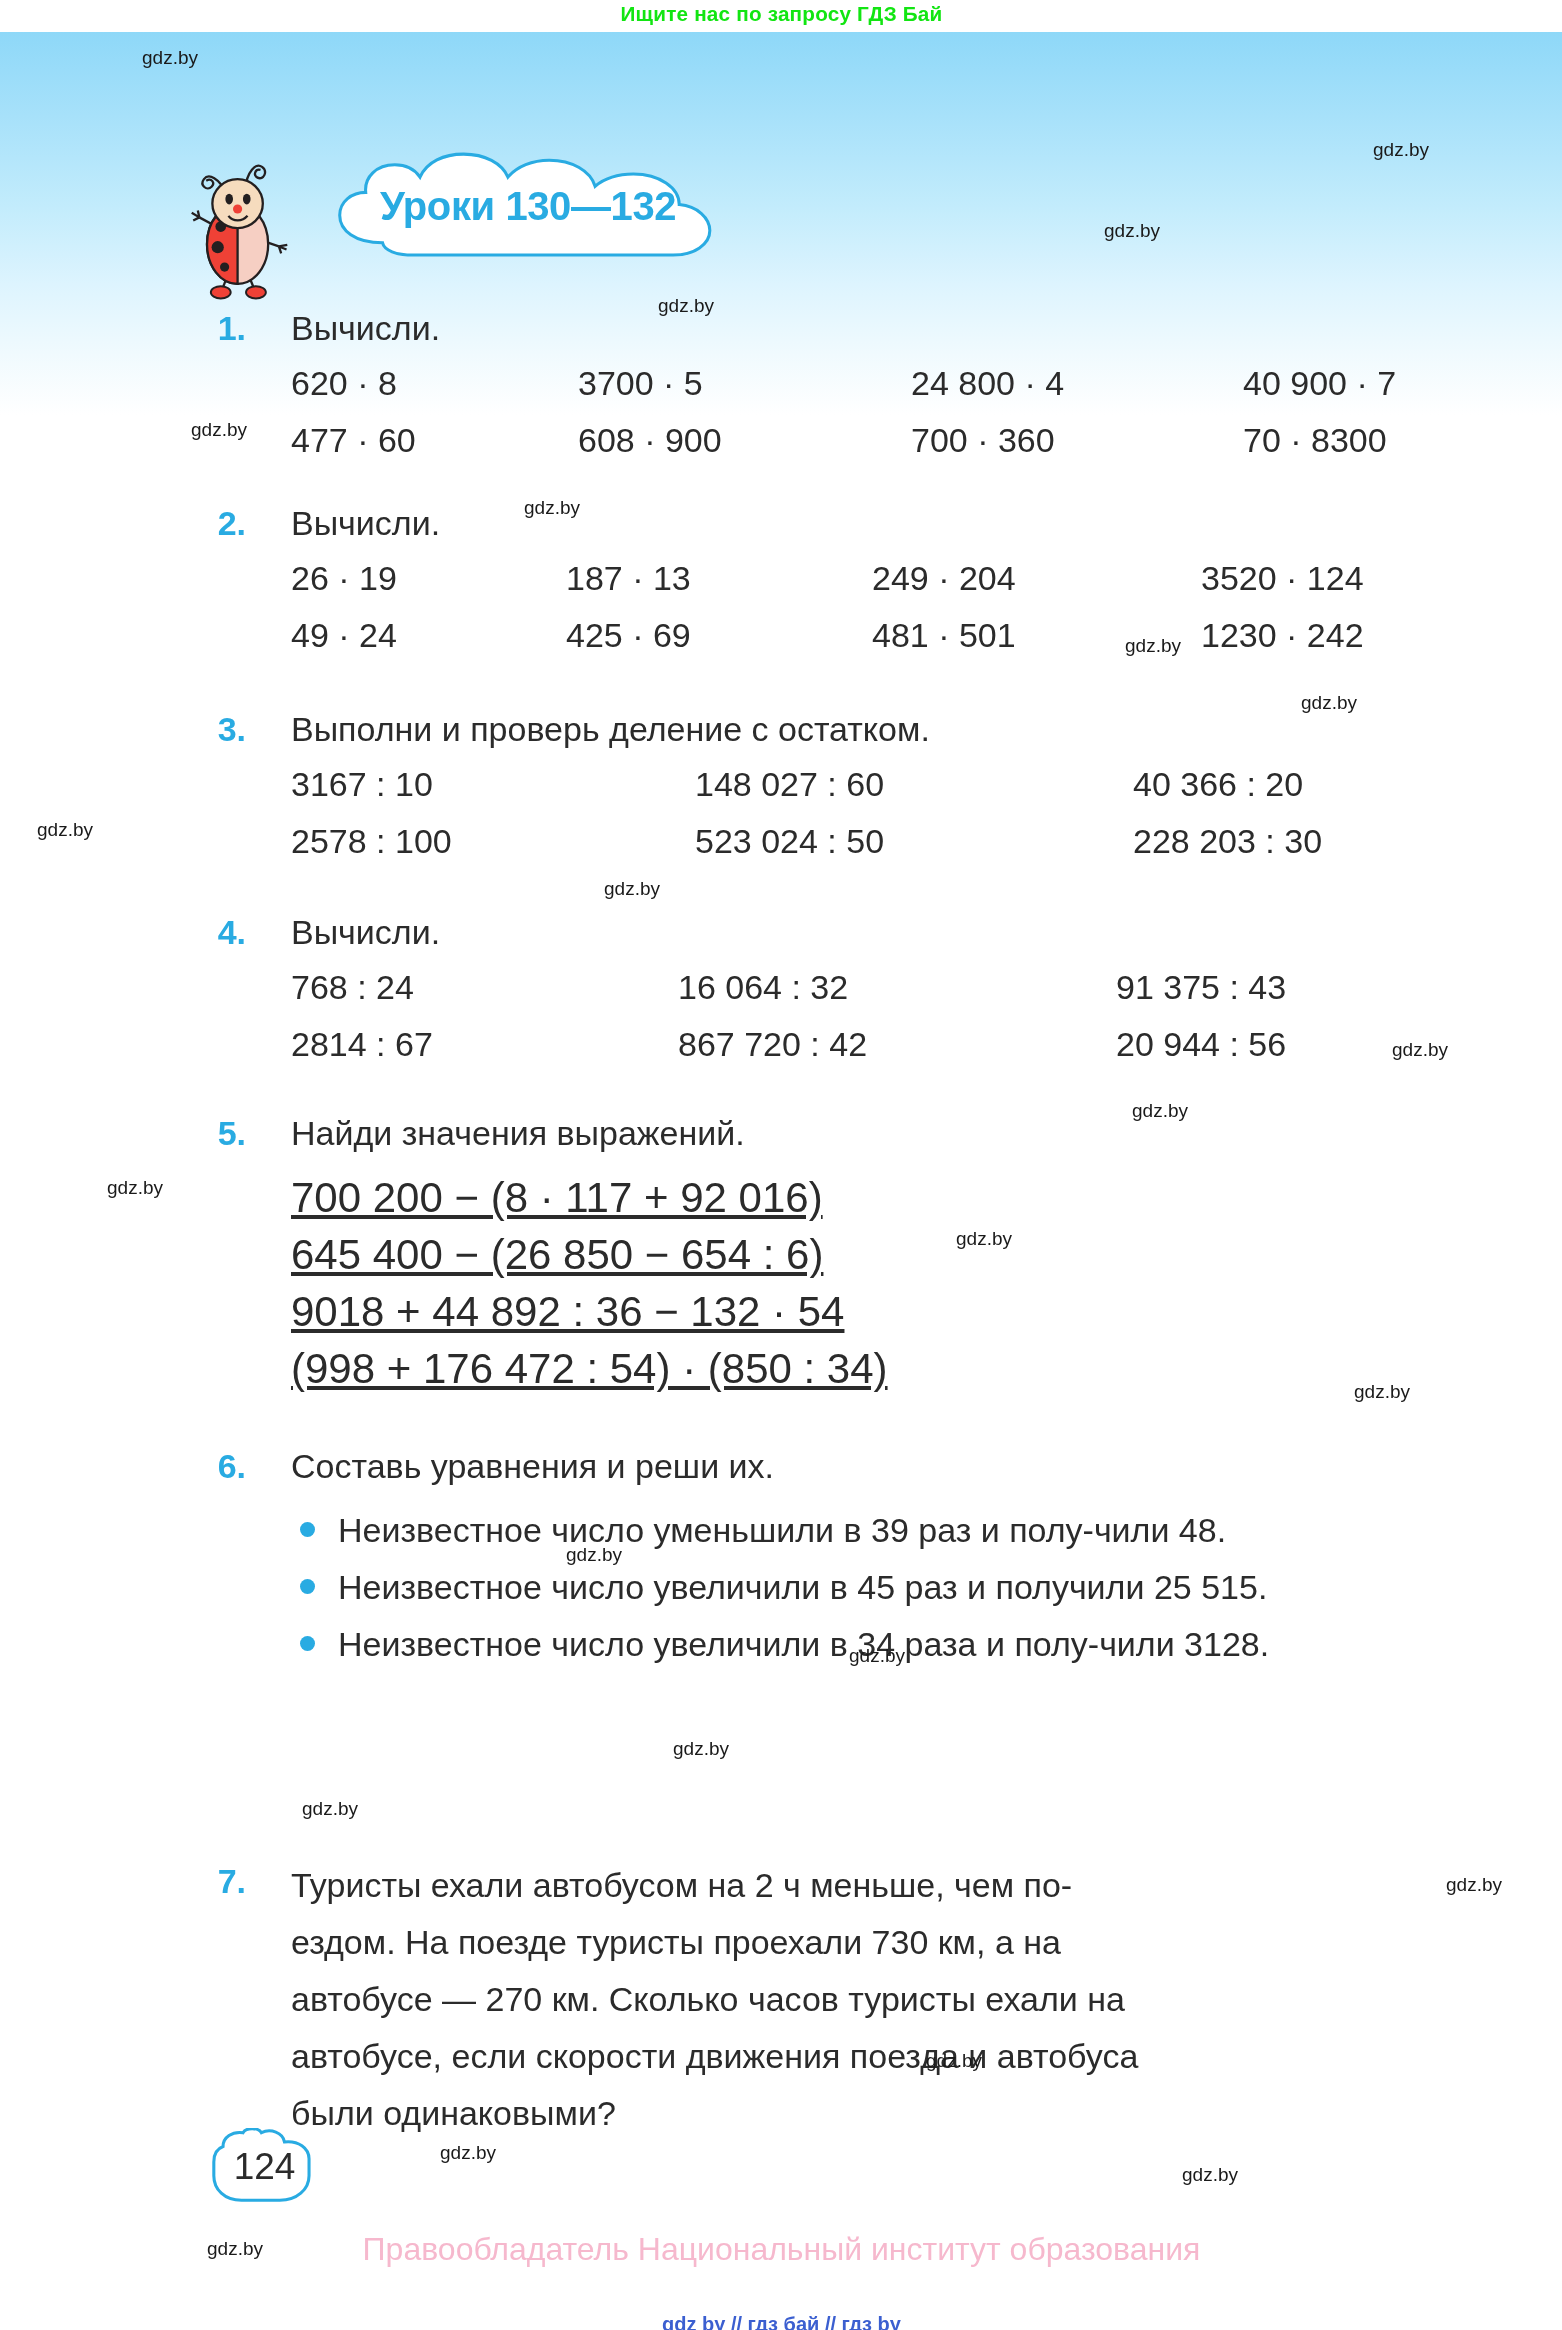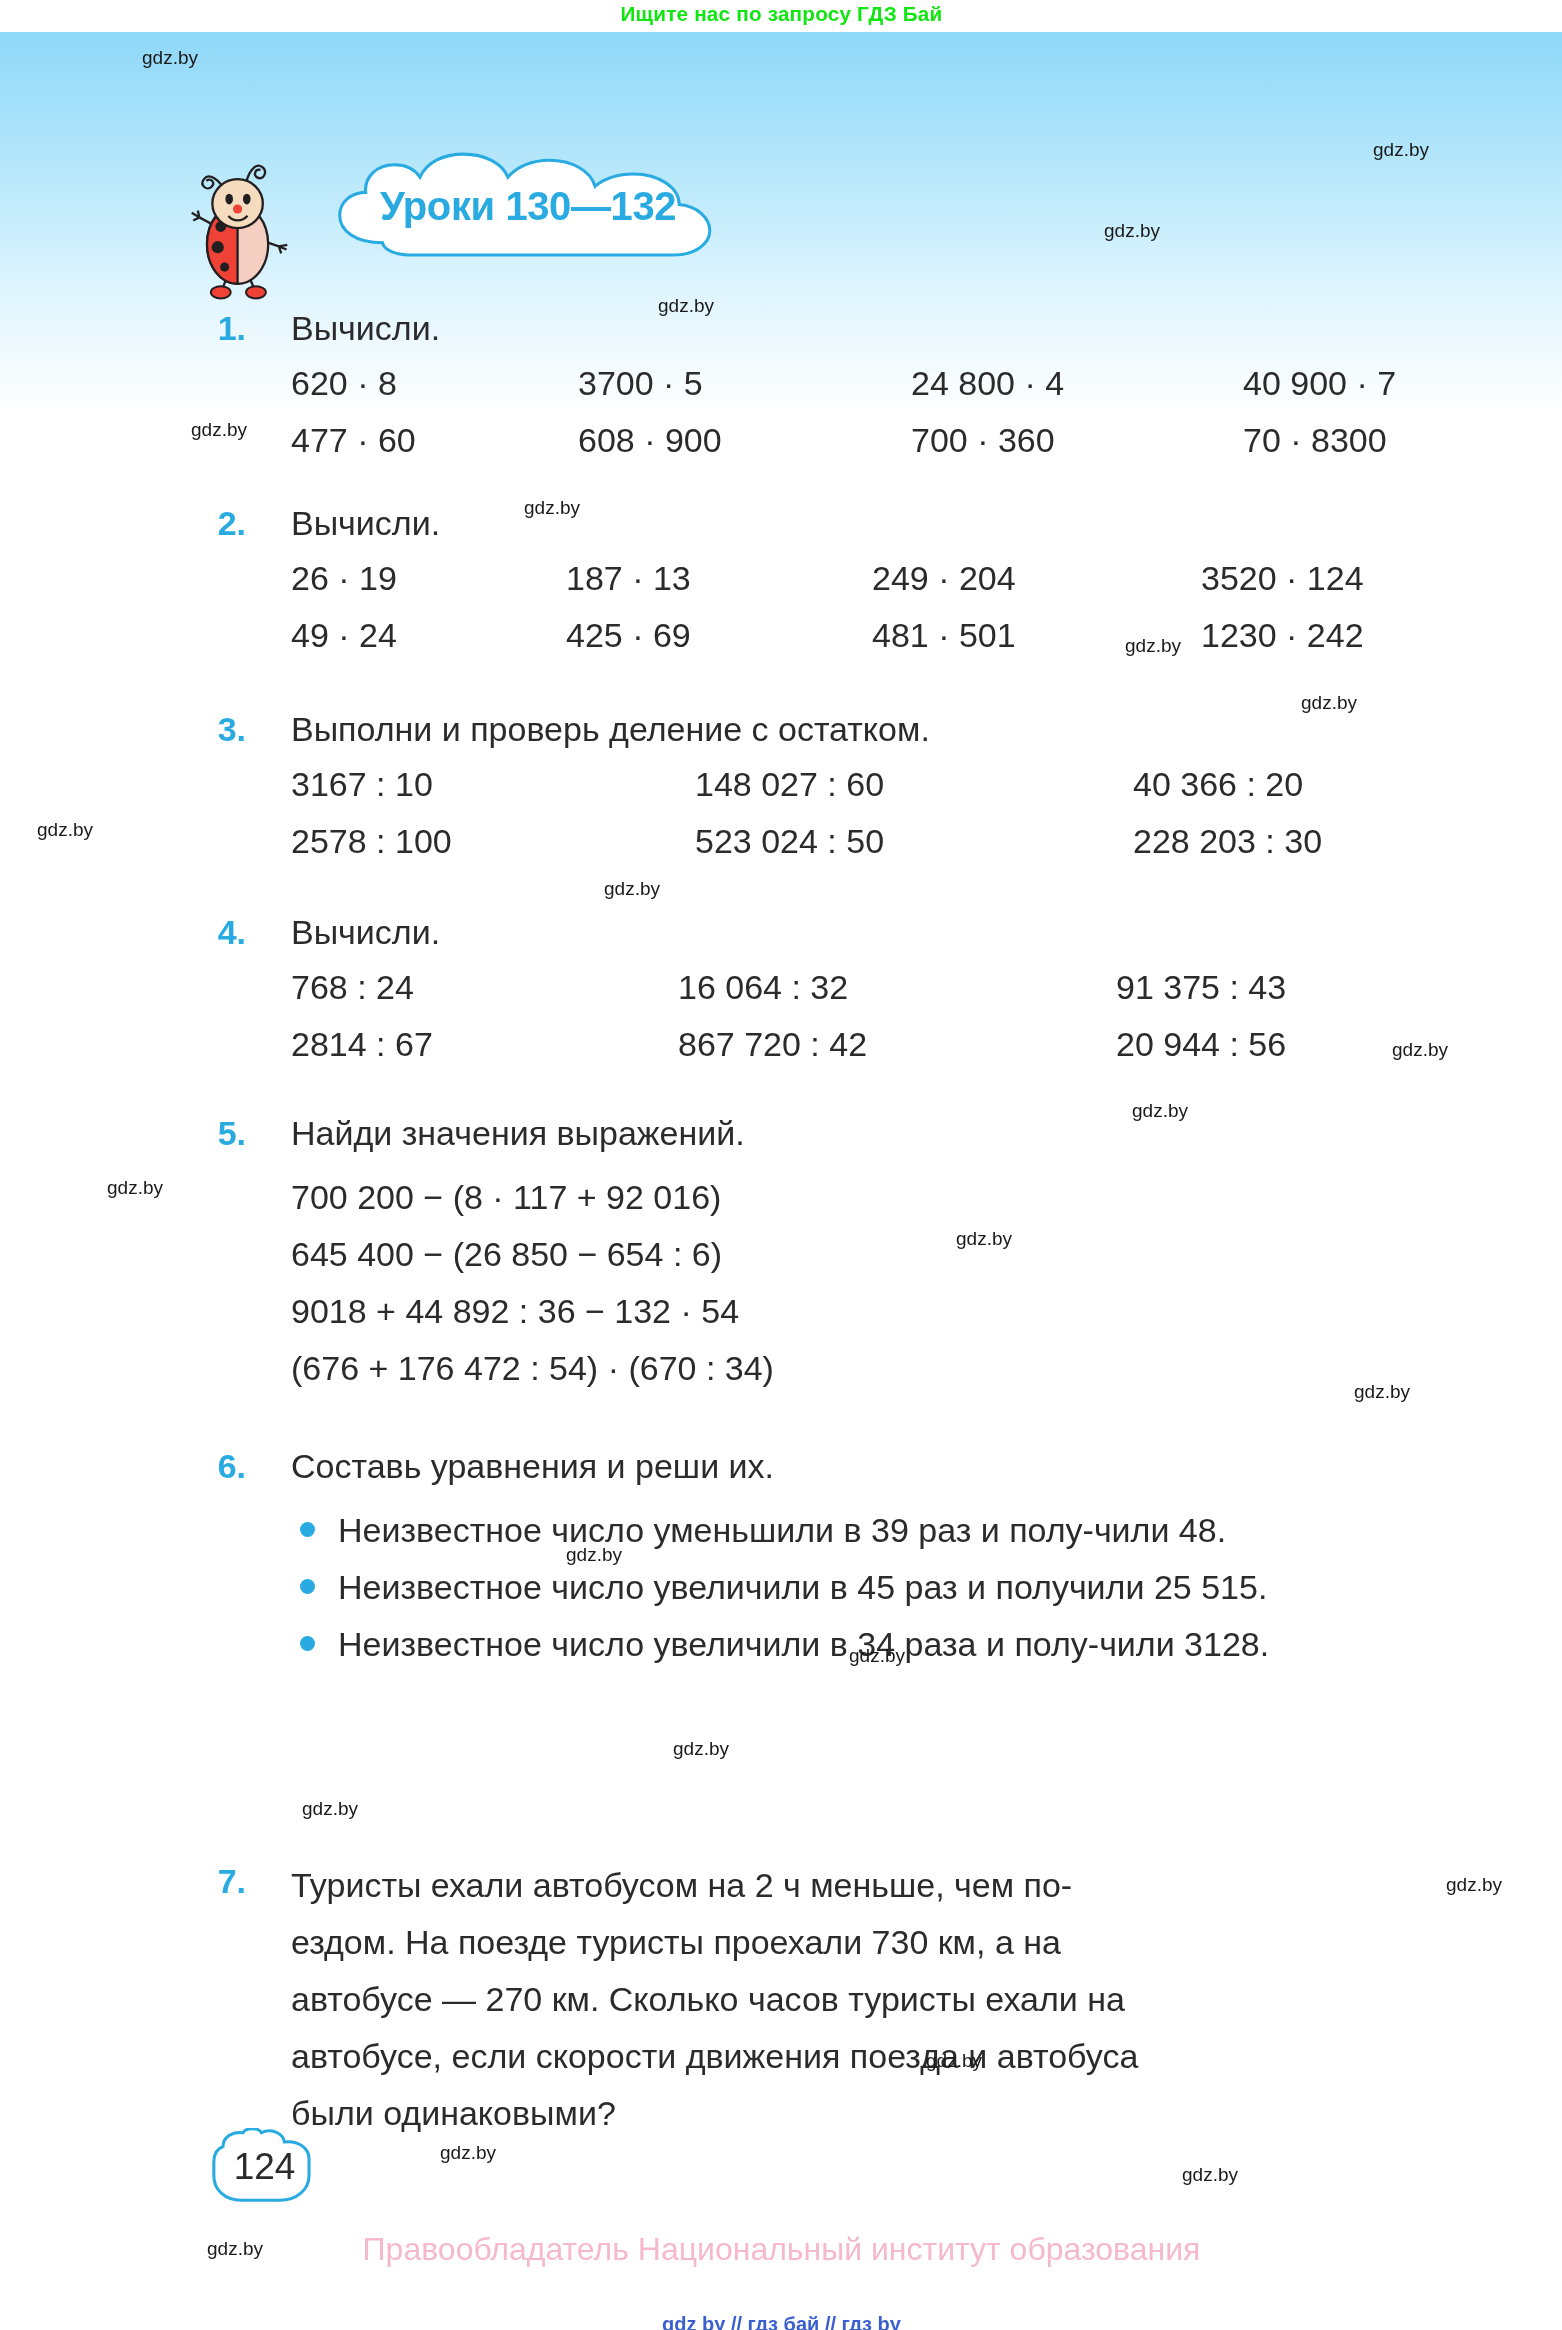--- a/index.html
+++ b/index.html
@@ -68,22 +68,23 @@
     color:#2b2b2b;font-size:34px;white-space:nowrap;
   }
   .ex-body{position:absolute;left:291px;}
 
   .row{position:relative;height:57px;white-space:nowrap;}
   .cell{
     position:absolute;top:0;
     color:#2b2b2b;font-size:34px;white-space:nowrap;
   }
   .line{
-    color:#2b2b2b;font-size:34px;white-space:nowrap;height:57px;
+    color:#2b2b2b;font-size:42px;white-space:nowrap;height:57px;
     line-height:57px;
+    text-decoration:underline;
   }
 
   
   .bullet-item{position:relative;margin-left:0;}
   .bullet-dot{
     position:absolute;left:9.2px;top:20px;
     width:15.3px;height:15.3px;border-radius:50%;
     background:#29abe2;
   }
   .bullet-text{
@@ -268,21 +269,21 @@
       </div>
     </div>
 
     <div class="ex" style="top:1077px">
       <div class="ex-num" style="top:4.6px">5.</div>
       <div class="ex-head" style="top:4.6px">Найди значения выражений.</div>
       <div class="ex-body" style="top:60px">
         <div class="line">700 200 − (8 · 117 + 92 016)</div>
         <div class="line">645 400 − (26 850 − 654 : 6)</div>
         <div class="line">9018 + 44 892 : 36 − 132 · 54</div>
-        <div class="line">(676 + 176 472 : 54) · (670 : 34)</div>
+        <div class="line">(998 + 176 472 : 54) · (850 : 34)</div>
       </div>
     </div>
 
     <div class="ex" style="top:1410px">
       <div class="ex-num" style="top:4.6px">6.</div>
       <div class="ex-head" style="top:4.6px">Составь уравнения и реши их.</div>
       <div class="ex-body" style="top:60px;width:1239px">
         <div class="bullet-item">
           <span class="bullet-dot"></span>
           <div class="bullet-text">Неизвестное число уменьшили в 39 раз и полу-чили 48.</div>

